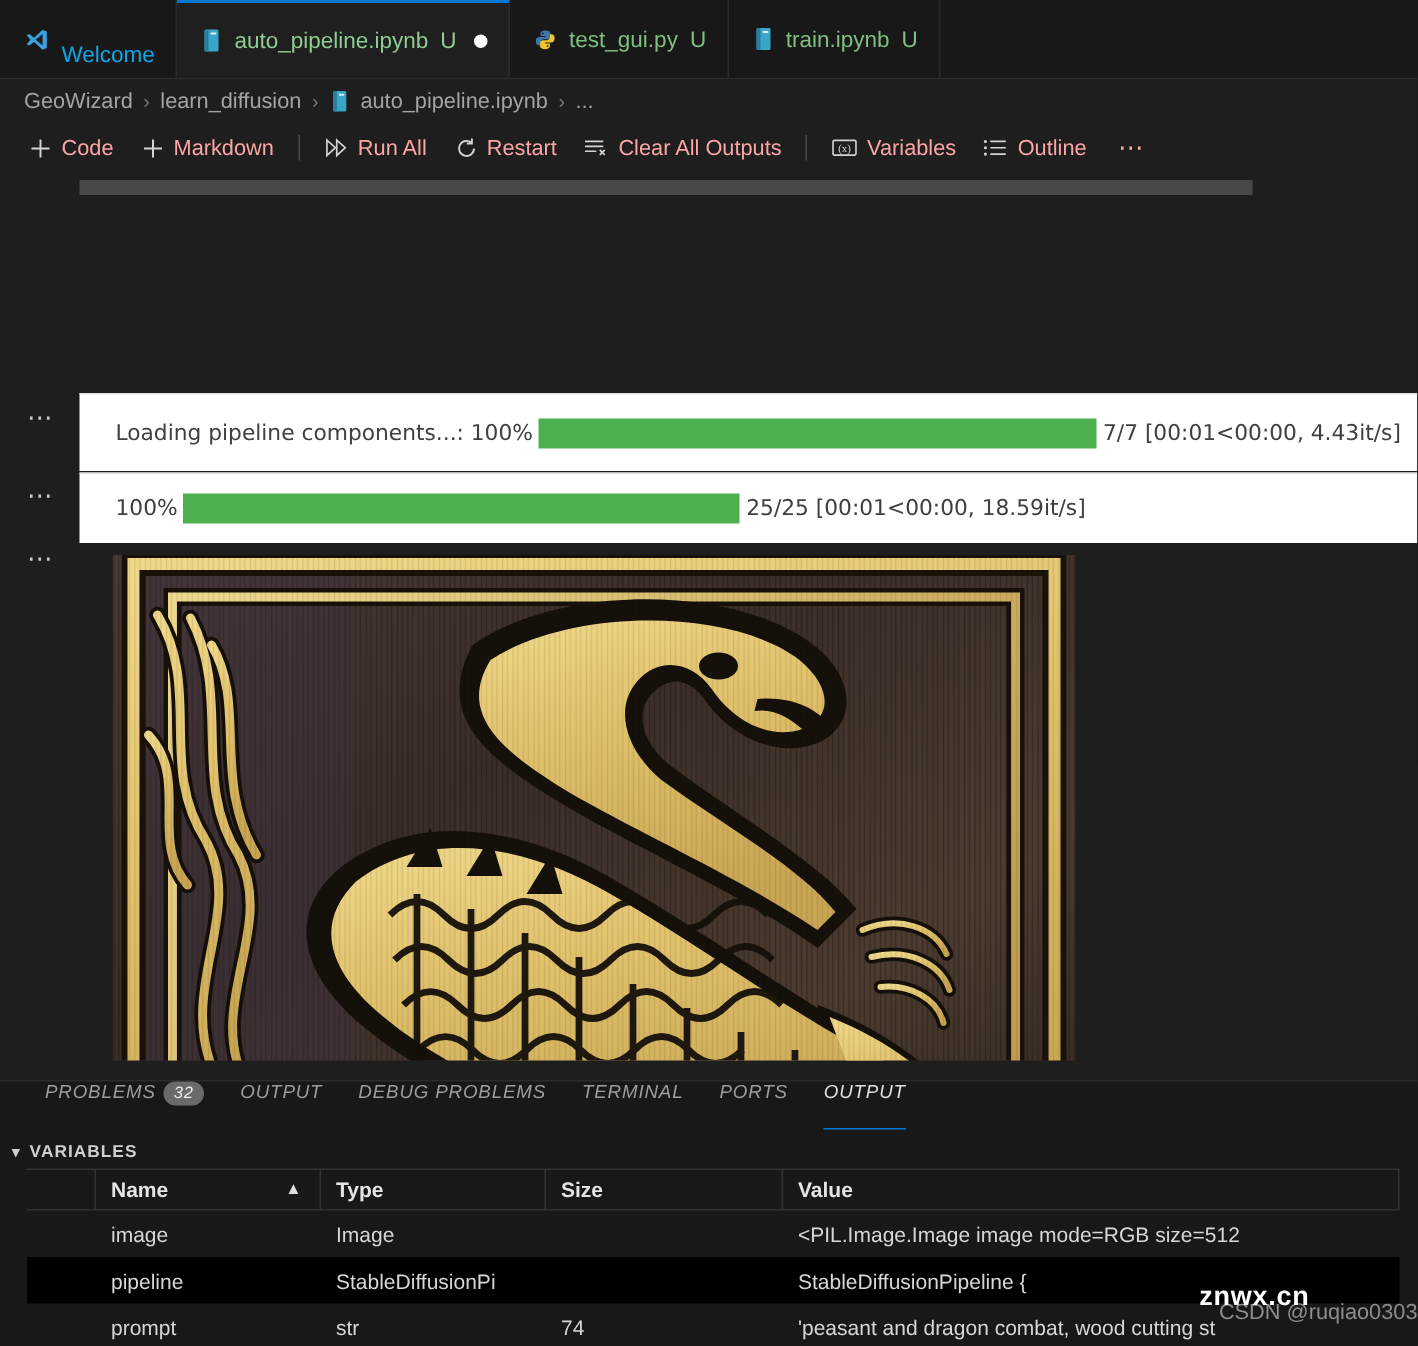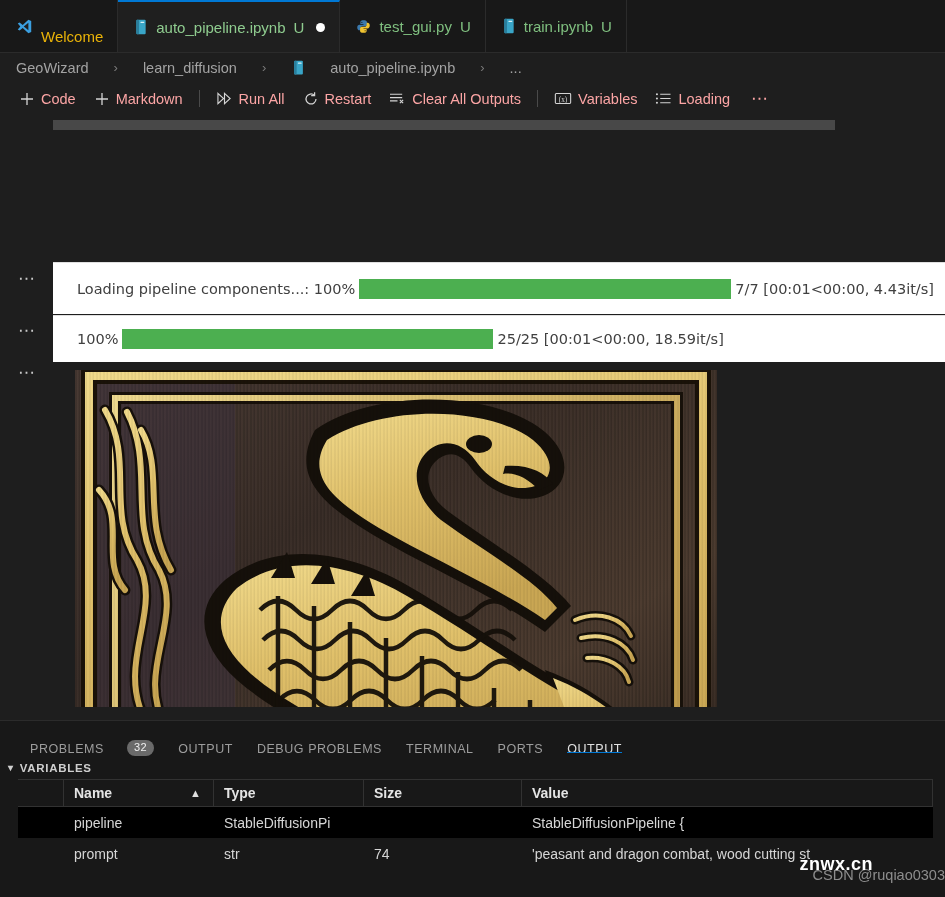--- a/index.html
+++ b/index.html
@@ -29,31 +29,31 @@
   }
   .tab.active {
     background: #1f1f1f;
     color: #d6d6d6;
     border-top: 2px solid #0078d4;
   }
   .tab .tab-label { font-size: 15px; }
   .tab .tab-label.py { color: #d6a327; }
   .tab .tab-label.nb { color: #7fbf7f; }
   .tab .tab-label.nb-active { color: #8fcc8f; }
-  .tab .tab-label.plain { color: #eab308; margin-top: 21px; }
+  .tab .tab-label.plain { color: #0ea5e9; margin-top: 21px; }
   .dirty-dot {
     width: 9px; height: 9px; border-radius: 50%;
     background: #8a8a8a; display: inline-block; margin-left: 4px;
   }
   .dirty-dot.white { background: #ffffff; }
   .ic { display: inline-flex; align-items: center; justify-content: center; }
 
   
   .breadcrumb {
-    display: flex; align-items: center; gap: 24px;
+    display: flex; align-items: center; gap: 6px;
     height: 29px; padding: 0 0 0 16px;
     font-size: 14.5px; color: #a3a3a3;
     background: #1e1e1e;
   }
   .bc-sep { color: #7a7a7a; font-size: 13px; padding: 0 1px; }
 
   
   .nbtoolbar {
     display: flex; align-items: center; gap: 0px;
     height: 33px; padding-left: 10px;
@@ -107,24 +107,25 @@
   
   .panel {
     position: absolute; left: 0; bottom: 0; width: 945px; height: 177px;
     background: #181818; border-top: 1px solid #2b2b2b;
   }
   .panel-tabs {
     display: flex; align-items: center; gap: 0;
     height: 35px; padding-left: 18px;
   }
   .ptab {
-    display: flex; align-items: flex-end; gap: 23px;
+    display: flex; align-items: flex-start; gap: 5px;
     height: 100%; padding: 0 12px;
     color: #9d9d9d; font-size: 12.5px; letter-spacing: .55px;
     position: relative;
+    font-style: italic;
   }
   .ptab.active { color: #e0e0e0; }
   .ptab.active::after {
     content: ""; position: absolute; left: 12px; right: 12px; bottom: 3px;
     height: 1.5px; background: #0078d4;
   }
   .badge {
     background: #6a6a6a; color: #f0f0f0;
     border-radius: 9px; font-size: 11px;
     padding: 1.5px 7px; line-height: 1.2;
@@ -308,21 +309,21 @@
 
     <div class="nbbtn">
       <span class="ic">
         <svg width="17" height="15" viewBox="0 0 18 16">
           <circle cx="2" cy="3.5" r="1.1" fill="#d4d4d4"></circle>
           <circle cx="2" cy="8" r="1.1" fill="#d4d4d4"></circle>
           <circle cx="2" cy="12.5" r="1.1" fill="#d4d4d4"></circle>
           <path d="M5.5 3.5h11M5.5 8h11M5.5 12.5h11" stroke="#d4d4d4" stroke-width="1.2"></path>
         </svg>
       </span>
-      <span>Loading</span>
+      <span>Outline</span>
     </div>
 
     <div class="nbbtn" style="font-size:17px;letter-spacing:1px;padding-left:12px;">
       <span>⋯</span>
     </div>
   </div>
 
   <div class="nbbody">
 
     <div class="partial-cell"></div>
@@ -500,20 +501,27 @@
           <span>Type</span>
         </div>
         <div class="c-size">
           <span>Size</span>
         </div>
         <div class="c-value">
           <span>Value</span>
         </div>
       </div>
 
+      <div class="vt-row">
+        <div class="c-idx"></div>
+        <div class="c-name">image</div>
+        <div class="c-type">Image</div>
+        <div class="c-size"></div>
+        <div class="c-value">&lt;PIL.Image.Image image mode=RGB size=512</div>
+      </div>
 
       <div class="vt-row alt">
         <div class="c-idx"></div>
         <div class="c-name">pipeline</div>
         <div class="c-type">StableDiffusionPi</div>
         <div class="c-size"></div>
         <div class="c-value">StableDiffusionPipeline {</div>
       </div>
 
       <div class="vt-row">

